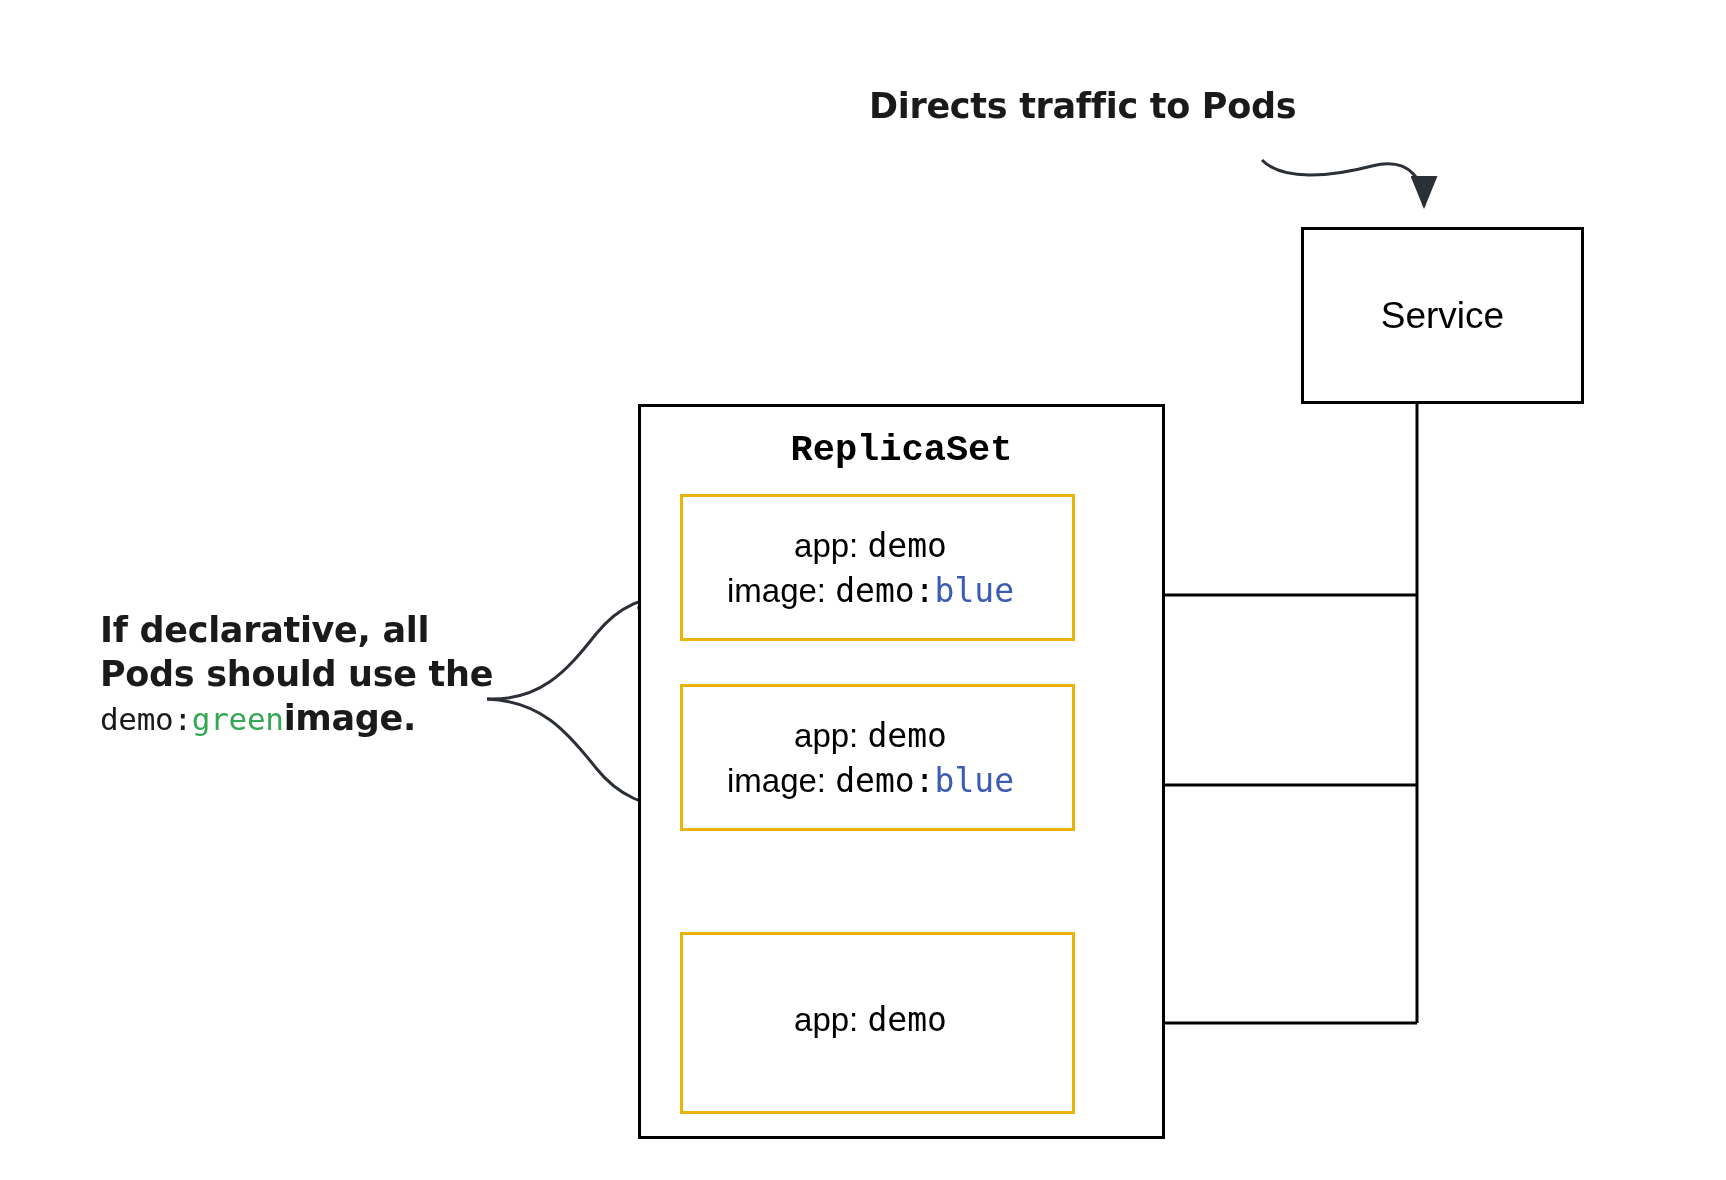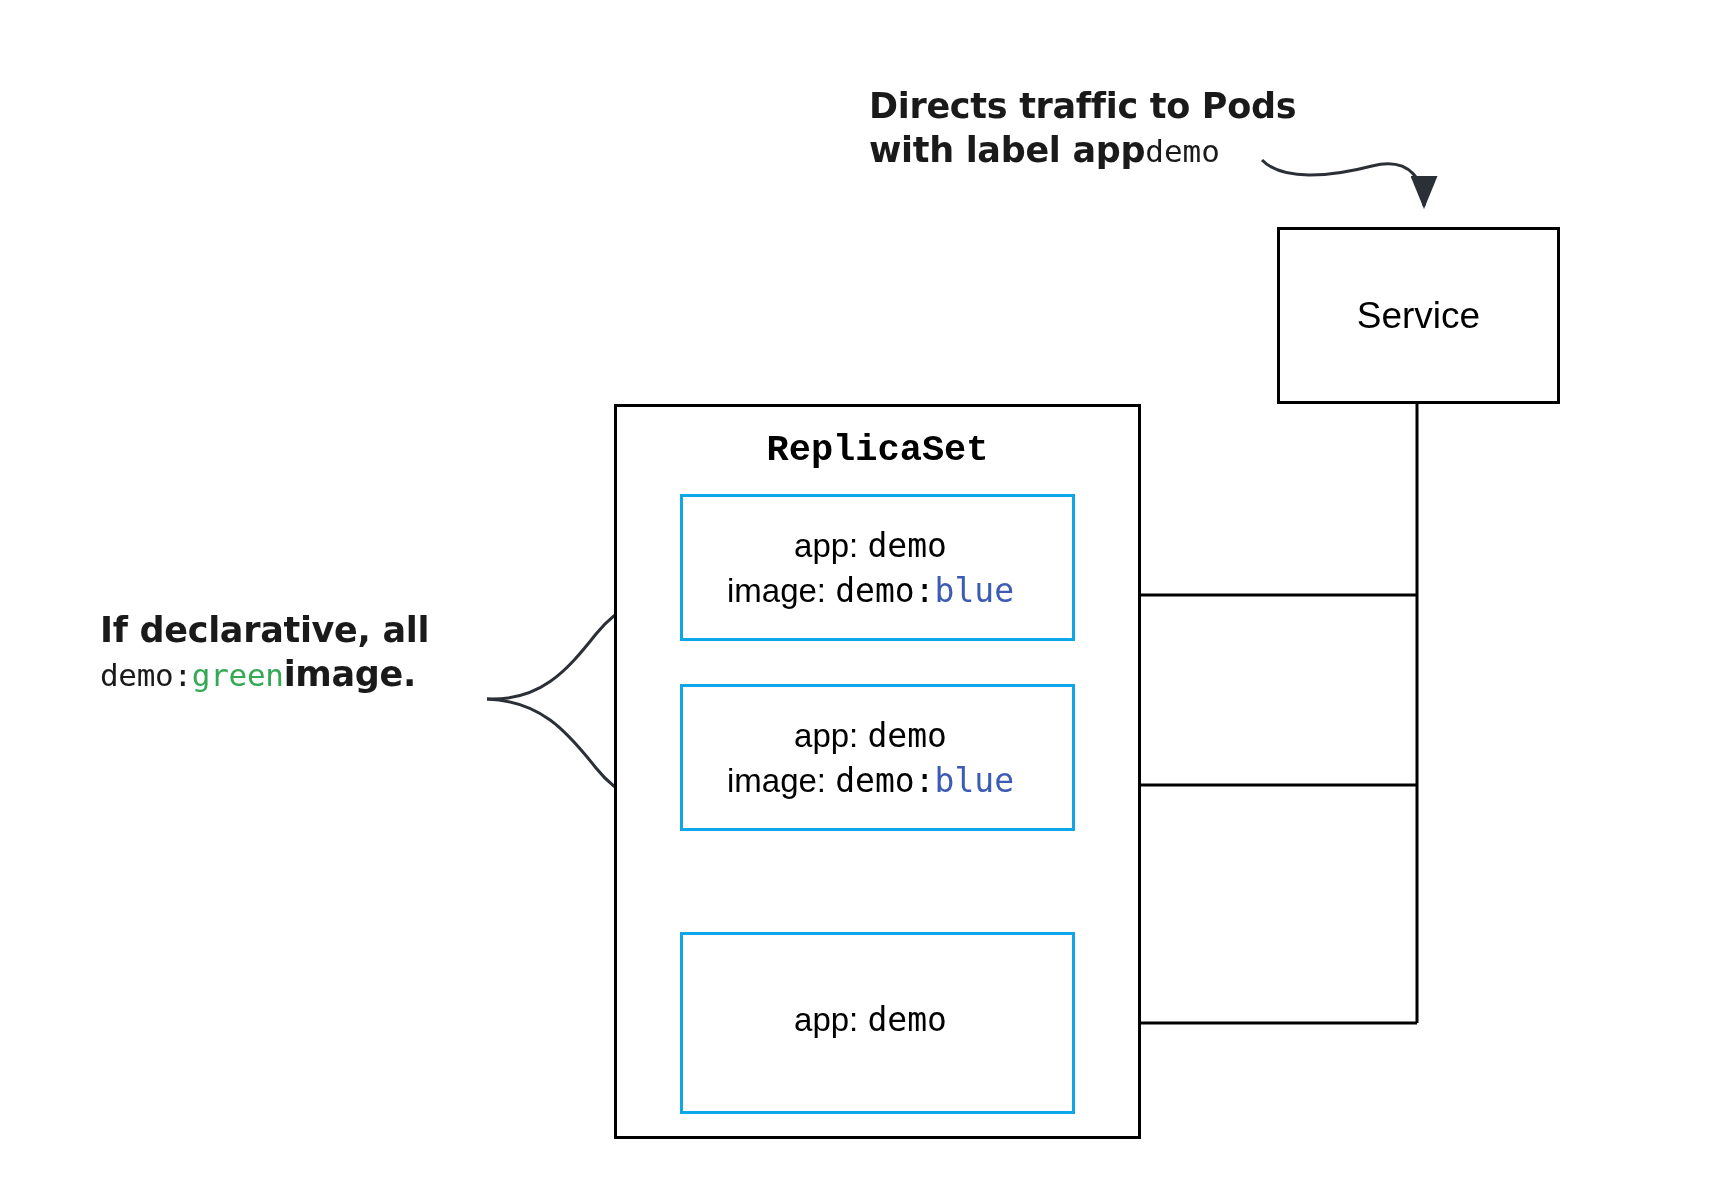--- a/index.html
+++ b/index.html
@@ -75,20 +75,21 @@
 
   .green { color: #34a853; }
   .blue  { color: #3b5bb5; }
 
   
   .box {
     position: absolute;
     border: 3px solid #000000;
     background: #ffffff;
     box-sizing: border-box;
+    margin-left: 24px;
   }
   #service-box {
     left: 1277px;
     top: 227px;
     width: 283px;
     height: 177px;
   }
   #service-label {
     position: absolute;
     left: 0;
@@ -113,21 +114,21 @@
     top: 22px;
     text-align: center;
     font-family: Liberation Mono, monospace;
     font-weight: bold;
     font-size: 37px;
     color: #000000;
   }
 
   .pod-box {
     position: absolute;
-    border: 3px solid #0ea5e9;
+    border: 3px solid #eab308;
     background: #ffffff;
     box-sizing: border-box;
     left: 680px;
     width: 395px;
   }
   #pod-1 { top: 494px; height: 147px; }
   #pod-2 { top: 684px; height: 147px; }
   #pod-3 { top: 932px; height: 182px; }
 
   .pod-text {
@@ -182,25 +183,25 @@
       <path d="M 1417 595 L 1089 595" fill="none" stroke="#000000" stroke-width="3" marker-end="url(#arrow-solid)"></path>
 
       <path d="M 1417 785 L 1089 785" fill="none" stroke="#000000" stroke-width="3" marker-end="url(#arrow-solid)"></path>
 
       <path d="M 1417 1023 L 1089 1023" fill="none" stroke="#000000" stroke-width="3" marker-end="url(#arrow-solid)"></path>
     </g>
   </svg>
 
   <div class="txt annot" id="annot-top">
     <div>Directs traffic to Pods</div>
-    <div><span>with label app</span><span class="mono">demo</span></div>
   </div>
 
   <div class="txt annot" id="annot-left">
     <div>If declarative, all</div>
+    <div>Pods should use the</div>
     <div class="line3"><span>demo</span><span>:</span><span class="green">green</span><b>image.</b></div>
   </div>
 
   <div class="box" id="service-box">
     <div id="service-label">Service</div>
   </div>
 
   <div class="box" id="replicaset-box">
     <div id="replicaset-title">ReplicaSet</div>
   </div>

